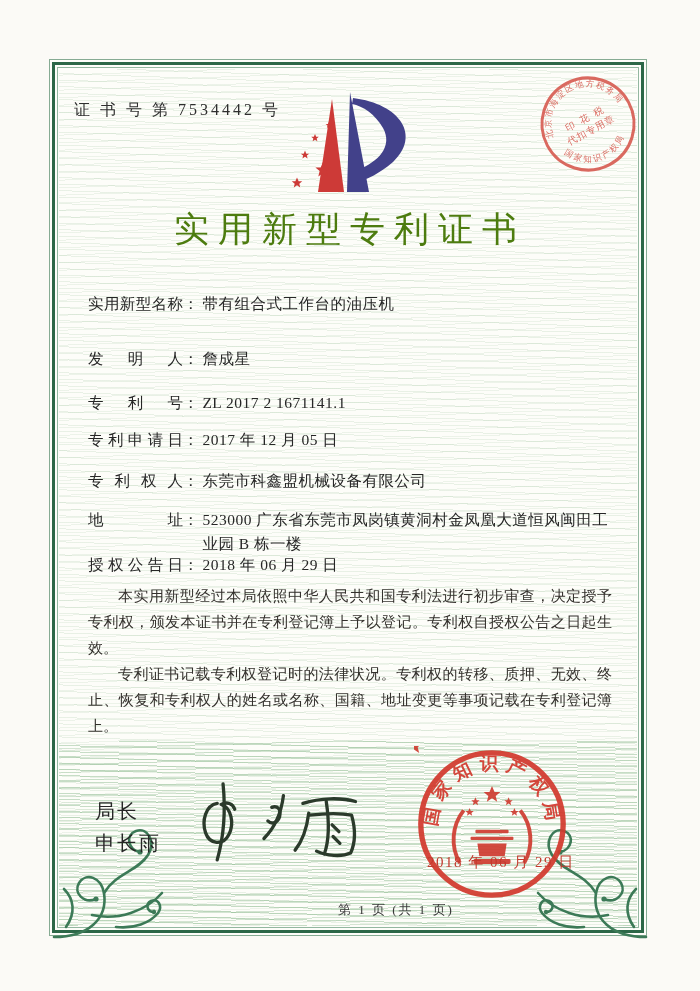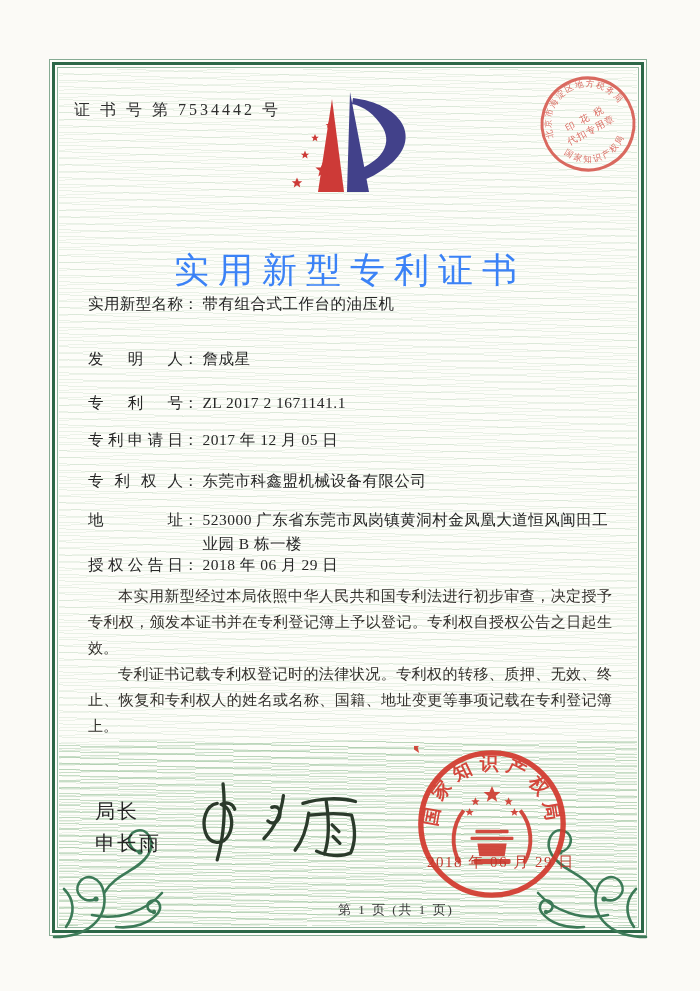--- a/index.html
+++ b/index.html
@@ -35,21 +35,21 @@
   }
   .flourish{position:absolute;width:150px;height:128px;bottom:48px;}
   .flourish.left{left:46px;}
   .flourish.right{right:46px;transform:scaleX(-1);}
 
   
   .cert-no{position:absolute;left:74px;top:100px;font-size:16px;letter-spacing:3px;color:#2e2e2e;}
   .logo{position:absolute;left:273px;top:90px;width:152px;height:114px;}
   .title{
     position:absolute;left:0;top:206px;width:100%;text-align:center;
-    font-size:35px;letter-spacing:9px;color:#3b82f6;font-weight:500;margin-top:41px;
+    font-size:35px;letter-spacing:9px;color:#4d7c0f;font-weight:500;
   }
   .row{position:absolute;left:88px;right:70px;font-size:15.5px;line-height:24px;color:#262626;}
   .lab{display:inline-block;width:95px;text-align:justify;text-align-last:justify;vertical-align:top;}
   .colon{display:inline-block;vertical-align:top;}
   .val{display:inline-block;vertical-align:top;letter-spacing:.5px;}
   .val.addr{max-width:408px;}
   .pair2{position:absolute;left:274px;top:0;white-space:nowrap;}
   .body-text{
     position:absolute;left:88px;width:524px;top:583px;
     font-size:15px;line-height:26px;color:#33302c;text-align:justify;

